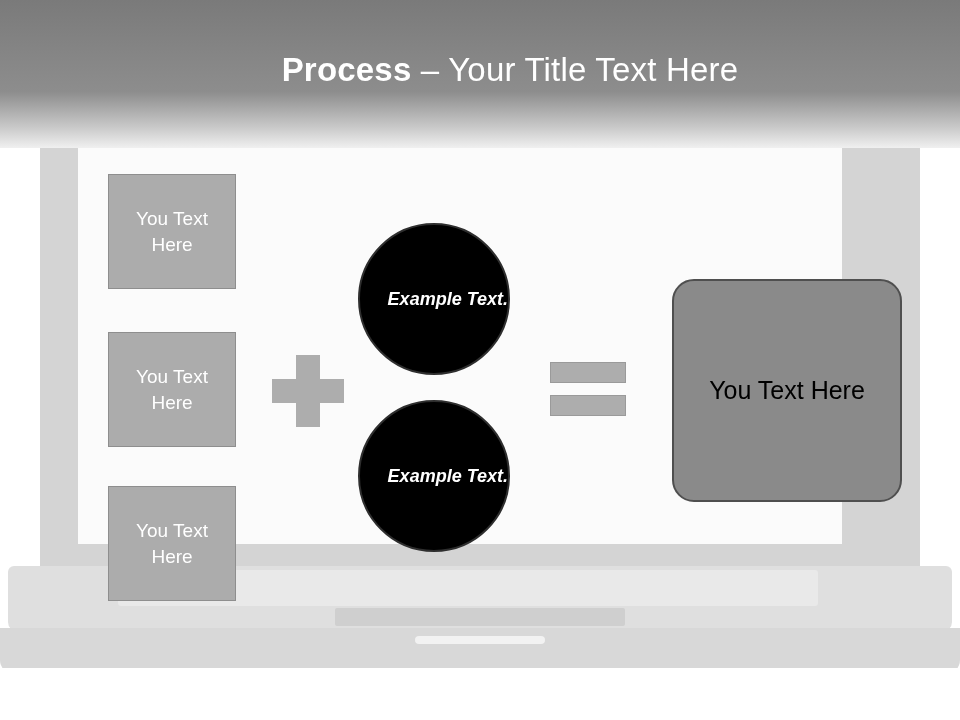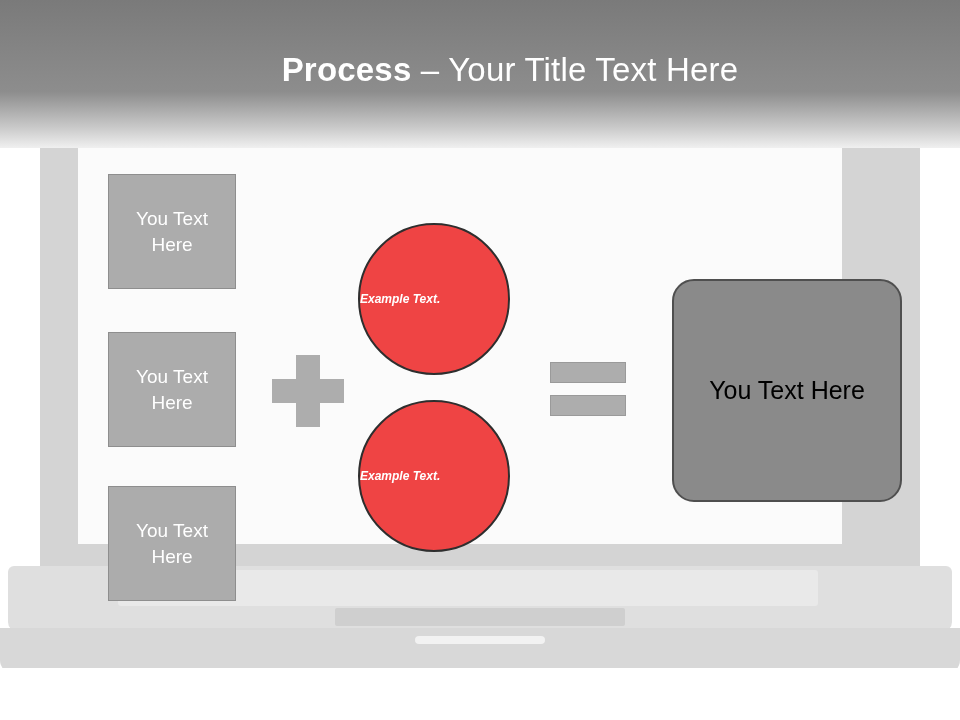--- a/index.html
+++ b/index.html
@@ -165,30 +165,30 @@
     width: 24px;
     height: 72px;
     background: #adadad;
   }
 
   .circle {
     position: absolute;
     width: 152px;
     height: 152px;
     border-radius: 50%;
-    background: #ef4444;
+    background: #000000;
     border: 2px solid #2e2e2e;
     color: #ffffff;
-    font-size: 12px;
+    font-size: 18px;
     line-height: 20px;
     font-weight: bold;
     font-style: italic;
     display: flex;
     align-items: center;
-    justify-content: flex-start;
+    justify-content: flex-end;
     text-align: center;
     box-sizing: border-box;
   }
   #circle-1 { left: 358px; top: 223px; }
   #circle-2 { left: 358px; top: 400px; }
 
   .equals-sign {
     position: absolute;
     left: 550px;
     top: 362px;

